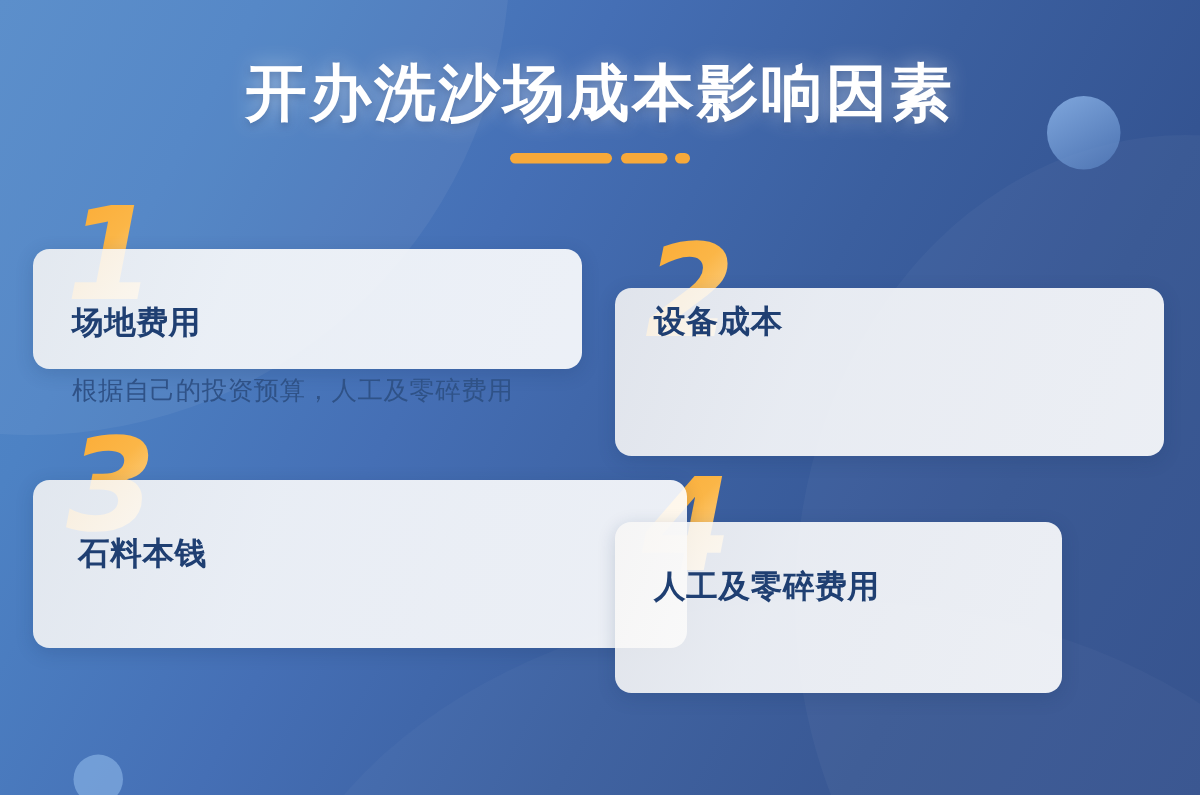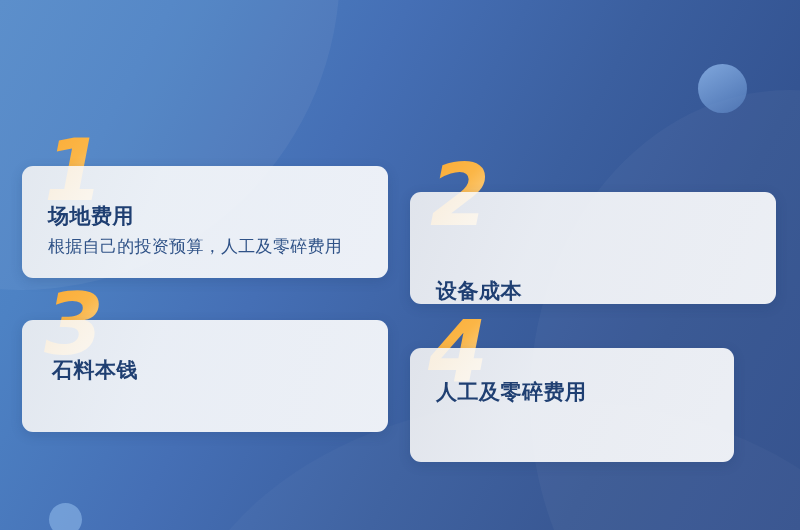--- a/index.html
+++ b/index.html
@@ -177,50 +177,58 @@
     margin: 7px 0 0 0;
     font-size: 17px;
     line-height: 1.35;
     letter-spacing: 0.3px;
     color: #2f5287;
   }
 
   
   #group-1 { left: 0; top: 0; }
   #group-1 .numeral { left: 44px; top: 133px; }
-  #group-1 .card    { left: 22px; top: 166px; width: 366px; height: 112px; }
+  #group-1 .card    { left: 22px; top: 166px; width: 366px; height: 80px; gap: 14px; }
 
   #group-2 { left: 0; top: 0; }
   #group-2 .numeral { left: 430px; top: 158px; }
   #group-2 .card    { left: 410px; top: 192px; width: 366px; height: 112px; }
 
   #group-3 { left: 0; top: 0; }
   #group-3 .numeral { left: 44px; top: 287px; }
-  #group-3 .card    { left: 22px; top: 320px; width: 366px; height: 112px; padding-left: 30px; }
+  #group-3 .card    { left: 22px; top: 320px; width: 436px; height: 112px; padding-left: 30px; }
 
   #group-4 { left: 0; top: 0; }
   #group-4 .numeral { left: 428px; top: 314px; }
-  #group-4 .card    { left: 410px; top: 348px; width: 324px; height: 114px; }
+  #group-4 .card    { left: 410px; top: 348px; width: 298px; height: 114px; }
 
   
   #group-1 .card, #group-3 .card { justify-content: flex-start; padding-top: 36px; }
-  #group-2 .card { justify-content: flex-end; padding-top: 26px; }
+  #group-2 .card { justify-content: flex-start; padding-top: 9px; }
   #group-4 .card { justify-content: flex-start; padding-top: 30px; }
 </style>
 </head>
 <body>
 
 <div id="poster">
 
   <div class="bg-arc-tl"></div>
   <div class="bg-arc-right"></div>
   <div class="bg-arc-bottom"></div>
   <div class="bg-circle-tr"></div>
   <div class="bg-circle-bl"></div>
 
+  <div class="header">
+    <h1 class="poster-title">开办洗沙场成本影响因素</h1>
+    <div class="divider">
+      <span class="seg-long"></span>
+      <span class="seg-mid"></span>
+      <span class="seg-dot"></span>
+    </div>
+  </div>
 
   <div class="card-group" id="group-1">
     <div class="numeral">1</div>
     <div class="card">
       <h2 class="card-title">场地费用</h2>
       <p class="card-desc">根据自己的投资预算，人工及零碎费用</p>
     </div>
   </div>
 
   <div class="card-group" id="group-2">

